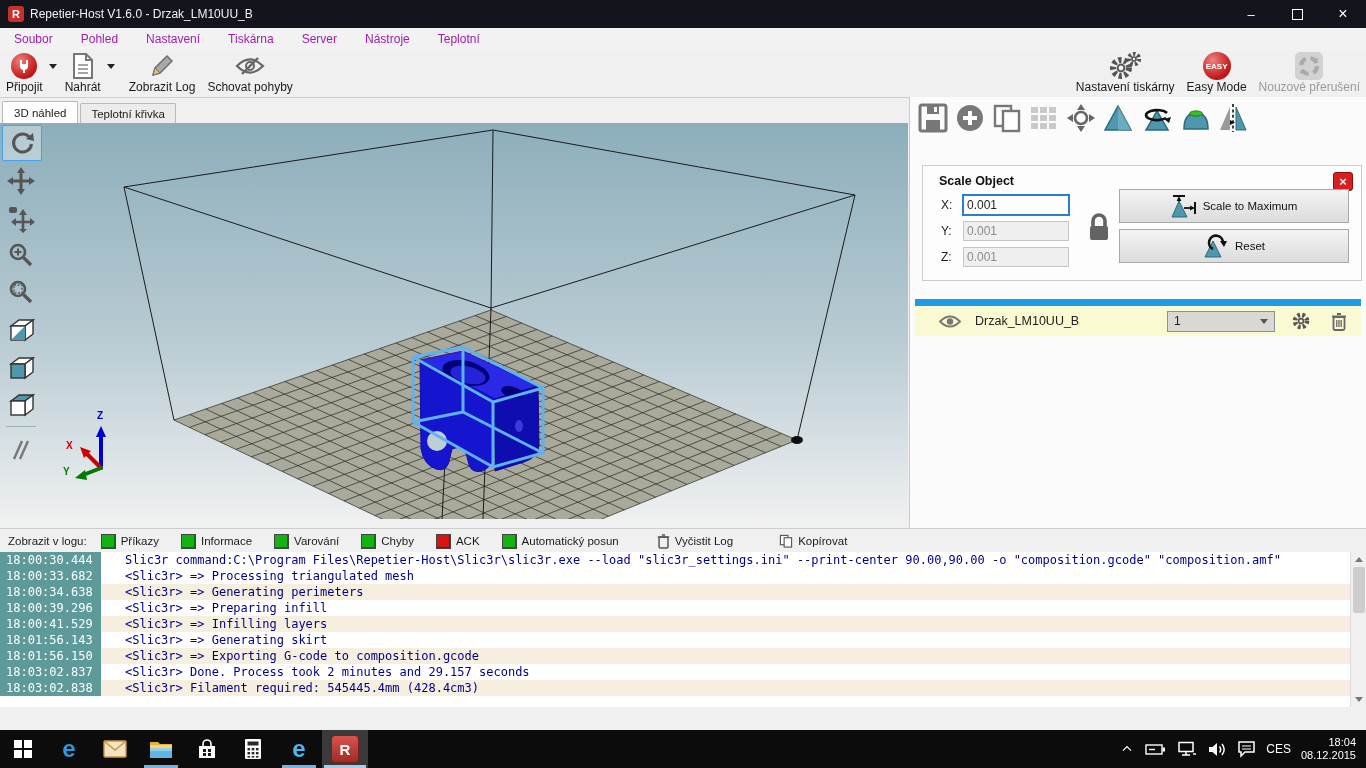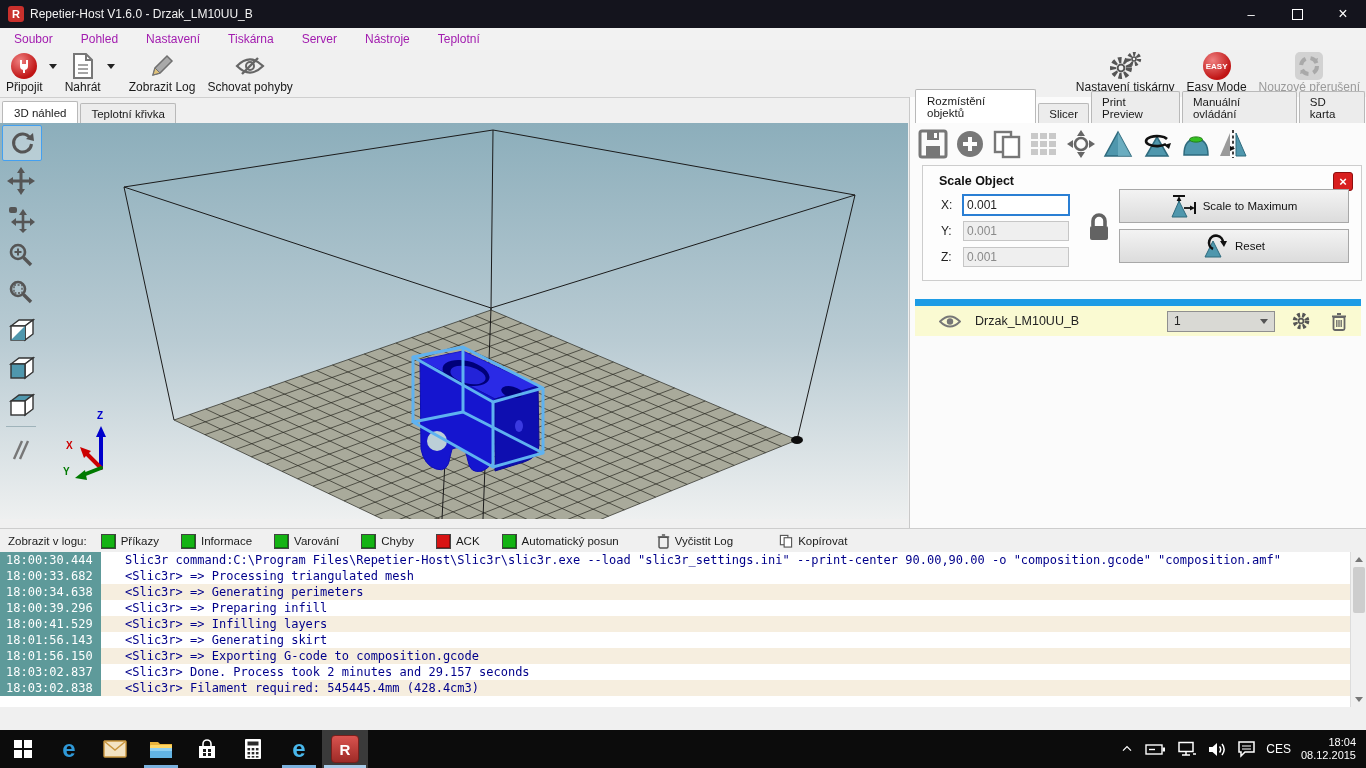--- a/index.html
+++ b/index.html
@@ -63,21 +63,21 @@
   
   .loghdr{left:0;top:528px;width:1366px;height:24px;background:#f0f0f0;border-top:1px solid #cdcdcd;
     border-bottom:1px solid #dcdcdc;display:flex;align-items:center;font-size:11.5px;color:#1a1a1a;}
   .swatch{width:13px;height:13px;border:1px solid #444;margin-right:5px;box-shadow:inset -1px -1px 0 rgba(0,0,0,.35);}
   .toggle{display:flex;align-items:center;margin-right:22px;}
   .logbody{left:0;top:552px;width:1350px;height:155px;background:#fff;overflow:hidden;
     font-family:"DejaVu Sans Mono","Liberation Mono",monospace;font-size:12px;}
   .logrow{display:flex;height:16px;line-height:16px;white-space:nowrap;}
   .logrow:nth-child(2n+3){background:#f6eedf;}
   .ltime{width:95px;background:#5e9a9a;color:#fff;padding-left:6px;flex:none;}
-  .ltext{color:#00008b;padding-left:4px;overflow:hidden;margin-left:20px;}
+  .ltext{color:#00008b;padding-left:24px;overflow:hidden;}
   .scroll{left:1350px;top:552px;width:16px;height:155px;background:#f0f0f0;border-left:1px solid #dcdcdc;}
   .sarr{width:0;height:0;margin:5px auto;border-left:4px solid transparent;border-right:4px solid transparent;}
   .thumb{width:12px;height:46px;margin:0 auto;background:#cdcdcd;border-radius:2px;}
   
   .statusbar{left:0;top:745px;width:1366px;height:23px;background:#f0f0f0;border-top:1px solid #d8d8d8;
     font-size:12px;color:#0f172a;}
   .progress{position:absolute;right:10px;top:4px;width:215px;height:15px;background:#e7e7e7;
     border:1px solid #aeaeae;}
   
   .taskbar{left:0;top:730px;width:1366px;height:38px;background:#0c0c0c;display:flex;align-items:center;color:#fff;}
@@ -321,27 +321,20 @@
     </div>
     <div class="abs" style="left:6px;top:303px;width:30px;height:1px;background:#9fb3ba;"></div>
     <div class="abs vtool" style="top:310px;">
       <svg width="26" height="26" viewBox="0 0 26 26">
         <path d="M6 22L14 4M12 22L20 4" stroke="#777" stroke-width="2.4"></path>
         </svg>
     </div>
   </div>
 
   <div class="abs rpanel">
-    <div class="tabstrip" style="padding:2px 0 0 5px;height:24px;">
-      <div class="tab active">Rozmístění objektů</div>
-      <div class="tab">Slicer</div>
-      <div class="tab">Print Preview</div>
-      <div class="tab">Manuální ovládání</div>
-      <div class="tab">SD karta</div>
-    </div>
 
     <div class="ricons">
       <div>
           <svg width="30" height="30" viewBox="0 0 30 30">
         <rect x="2" y="2" width="26" height="26" rx="2" fill="none" stroke="#777" stroke-width="3"></rect>
         <rect x="9" y="2" width="12" height="9" fill="#777"></rect>
             <rect x="16" y="4" width="3" height="5" fill="#fff"></rect>
         <rect x="8" y="17" width="14" height="11" fill="#777"></rect>
           </svg>
         </div>

